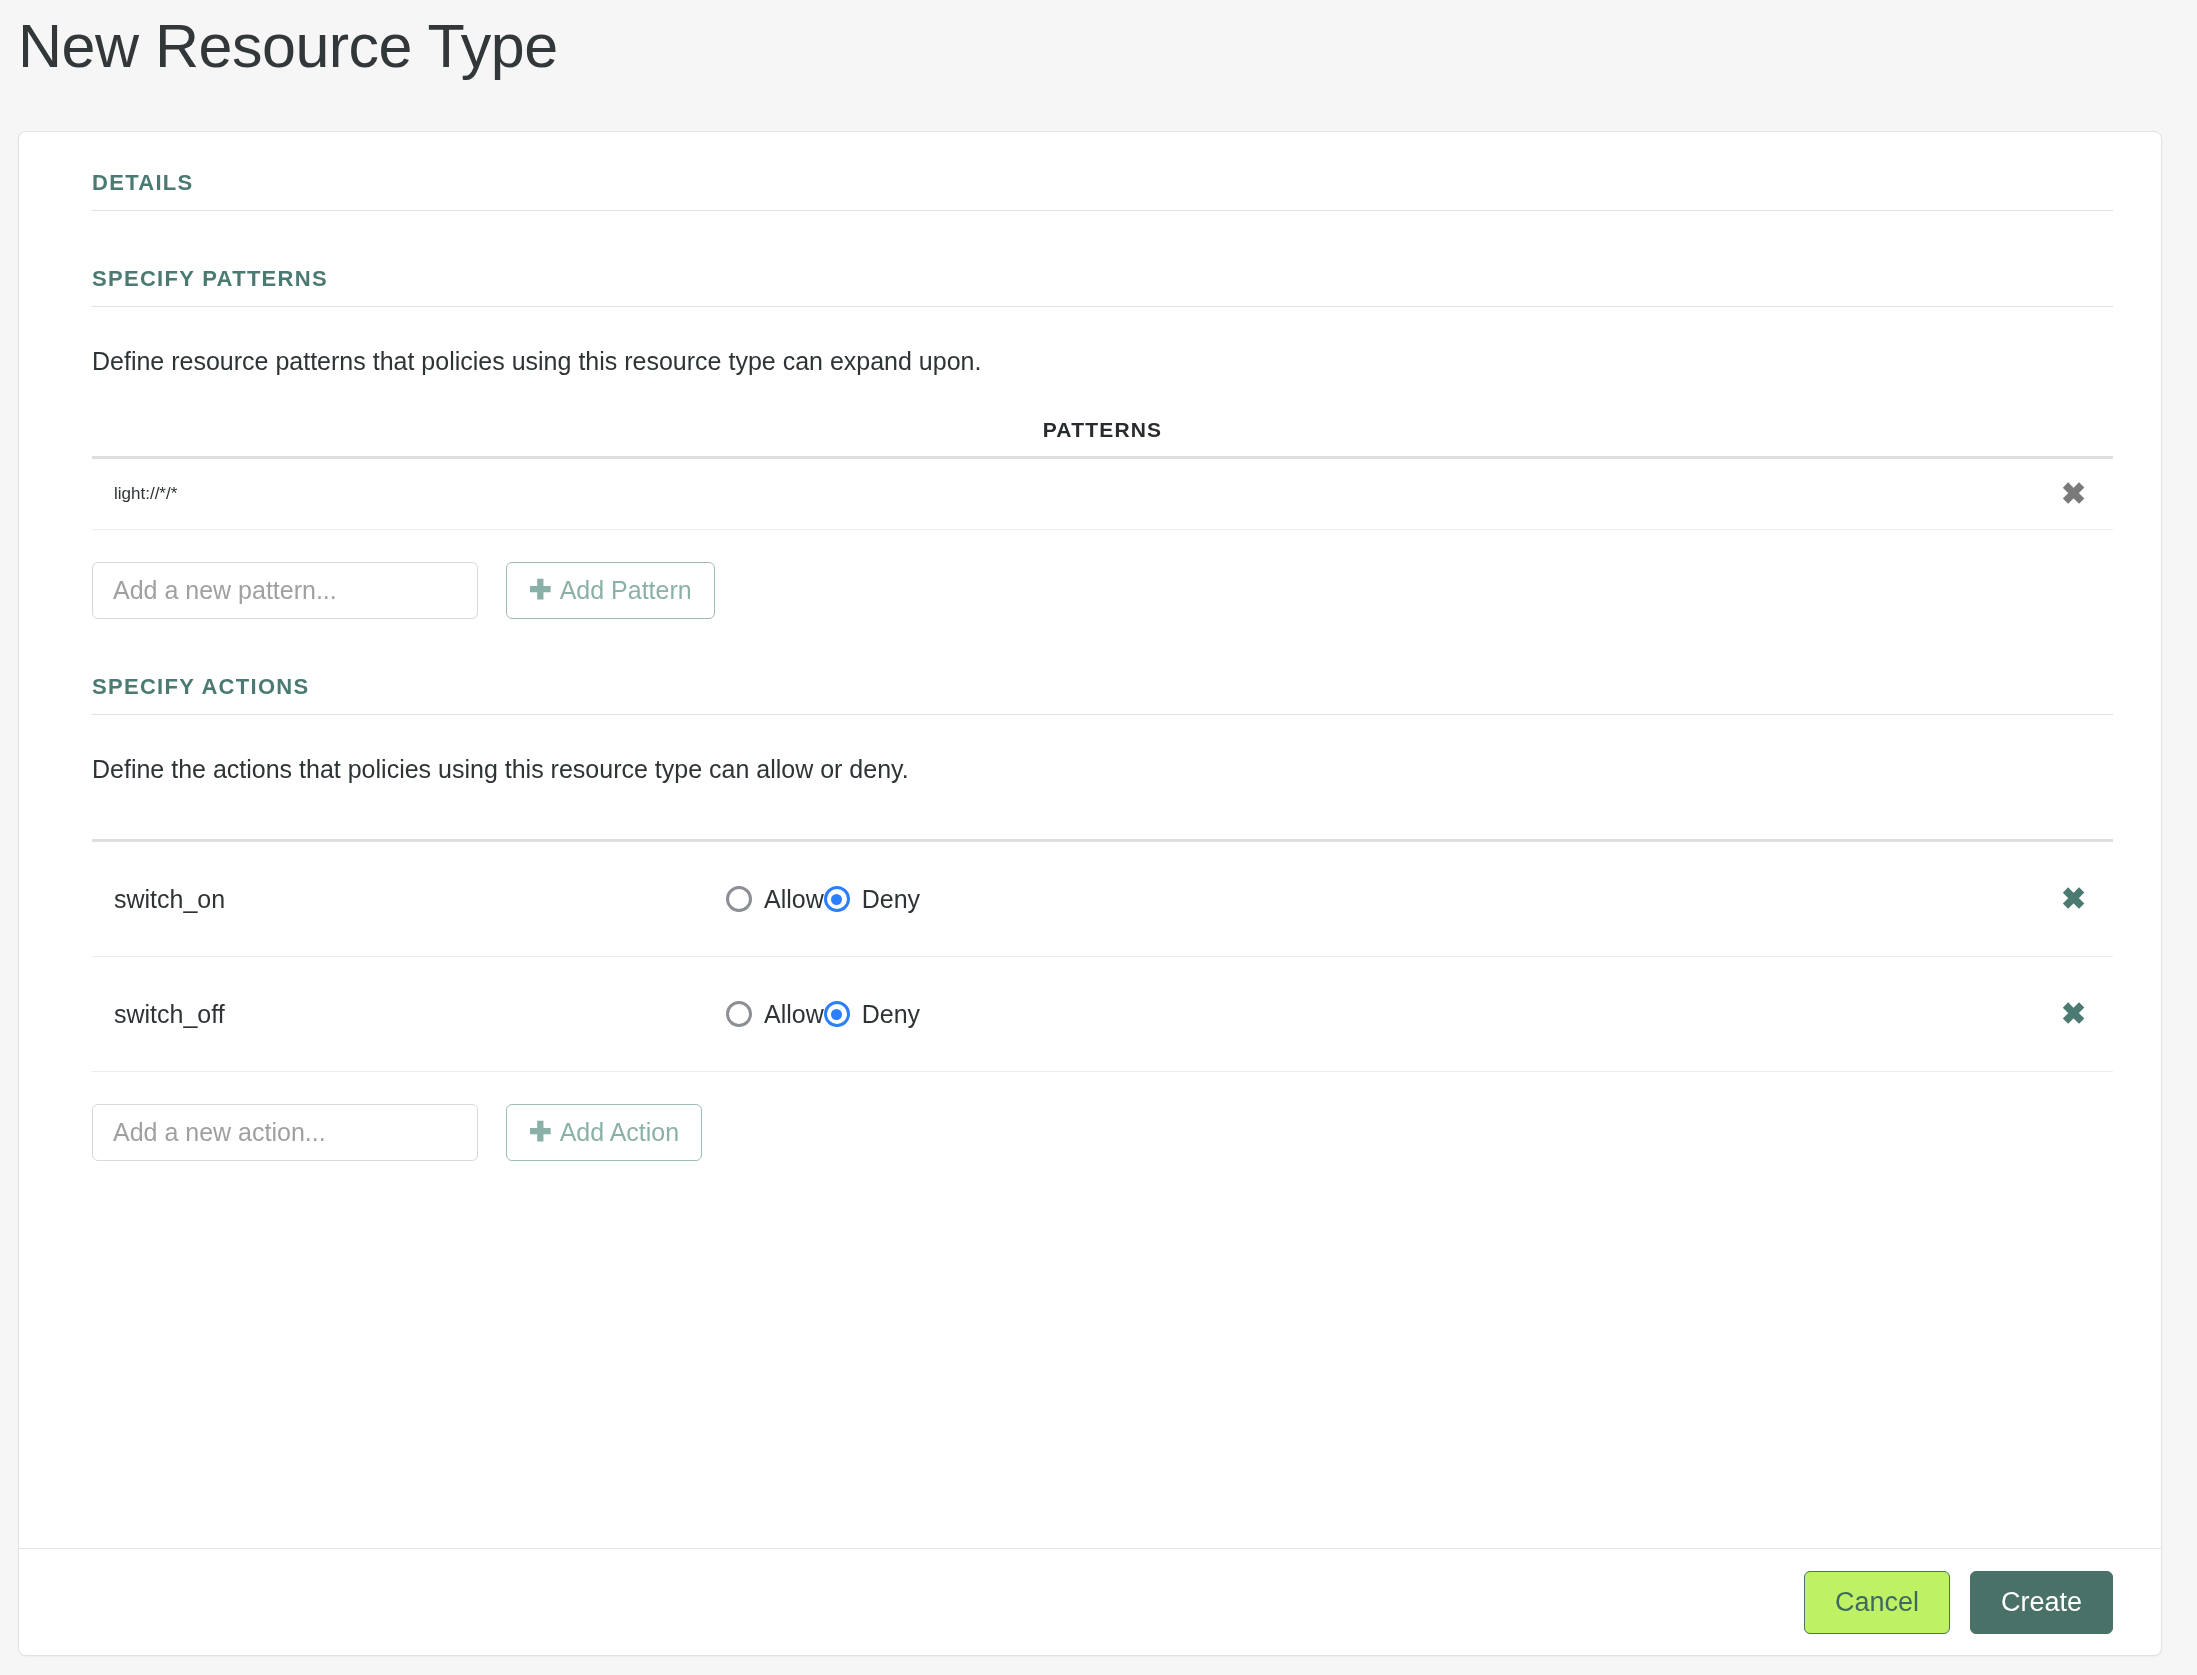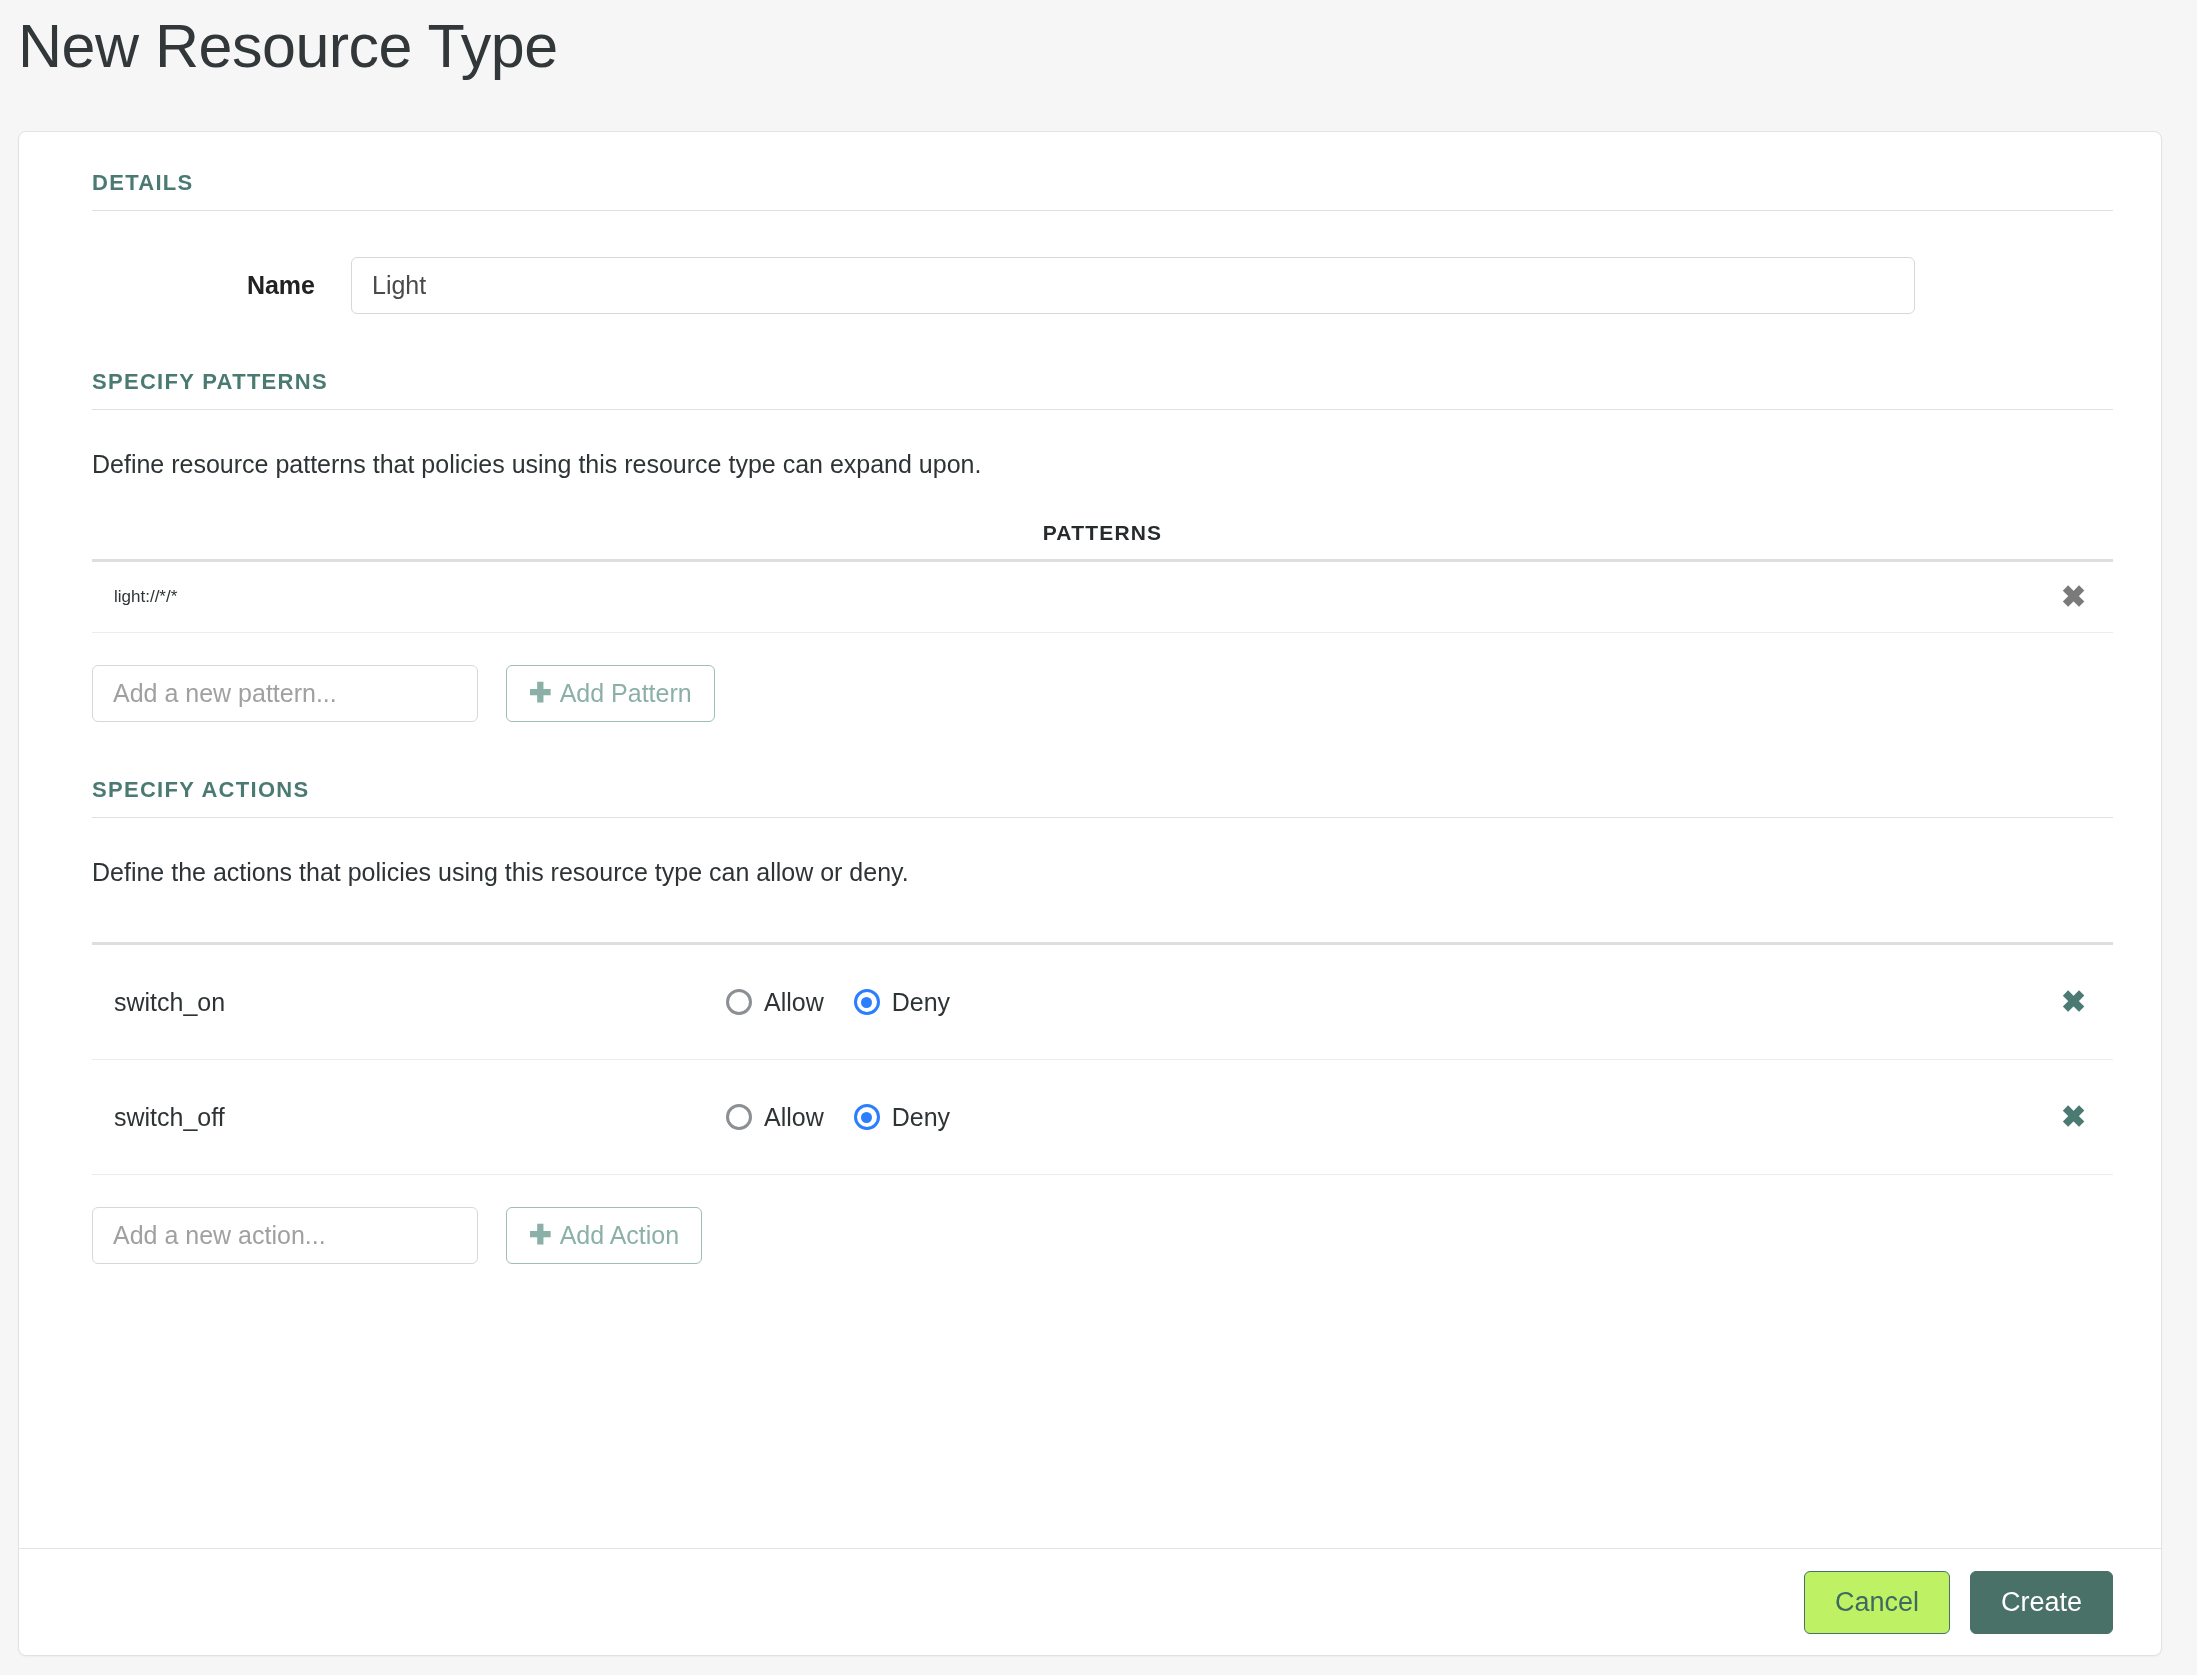--- a/index.html
+++ b/index.html
@@ -167,21 +167,21 @@
     color: #8bb0a7;
   }
 
   
   .actions-block { margin-top: 55px; }
   .col-action { width: 634px; padding-left: 22px; box-sizing: border-box; }
   .col-state  { flex: 1; }
   .action-row { height: 115px; }
   .action-name { font-size: 25px; color: #2e3436; }
 
-  .radio-group { display: flex; gap: 30px; }
+  .radio-group { display: flex; }
   .radio-opt {
     display: inline-flex;
     align-items: center;
     gap: 12px;
     cursor: pointer;
     font-size: 25px;
     color: #2e3436;
   }
   .radio {
     width: 26px;
@@ -251,24 +251,20 @@
 
 <h1 class="page-title">New Resource Type</h1>
 
 <div class="card">
   <div class="card-body">
 
     <div class="section-details">
       <div class="section-head">DETAILS</div>
       <div class="section-rule"></div>
 
-      <div class="field-row">
-        <div class="field-label">Name</div>
-        <input class="text-input name-input" type="text" value="Light" style="">
-      </div>
     </div>
 
     <div class="section-patterns">
       <div class="section-head">SPECIFY PATTERNS</div>
       <div class="section-rule"></div>
       <div class="section-desc">Define resource patterns that policies using this resource type can expand upon.</div>
 
       <div class="patterns-block">
         <div class="tbl-head">PATTERNS</div>
         <div class="tbl-head-rule"></div>

